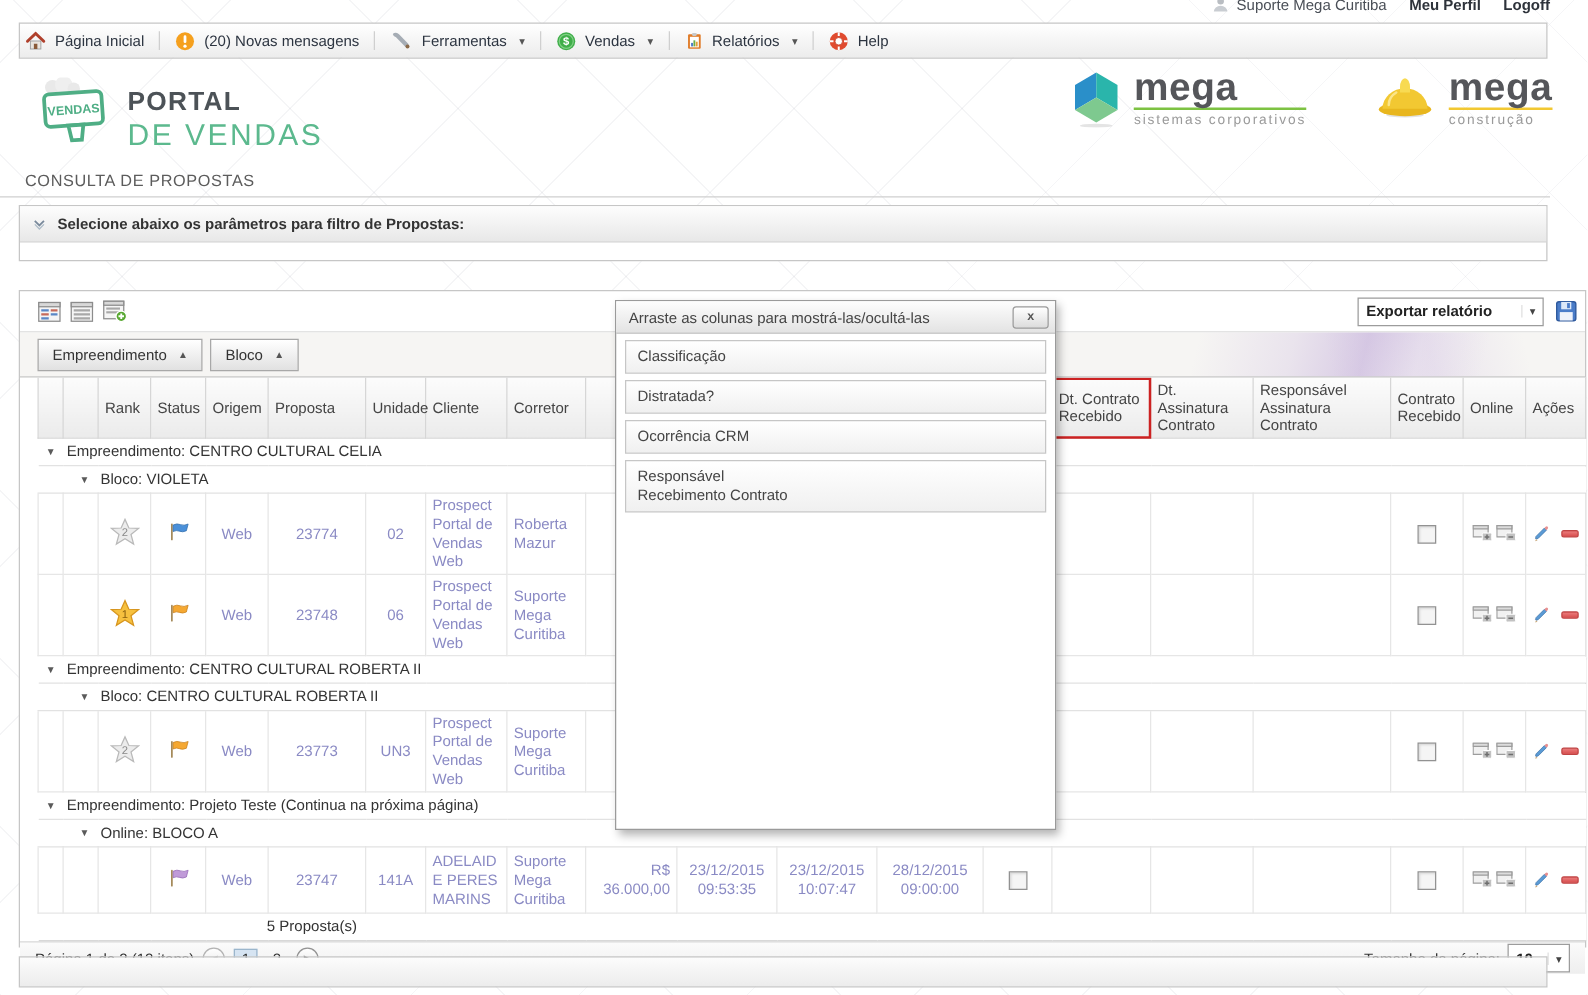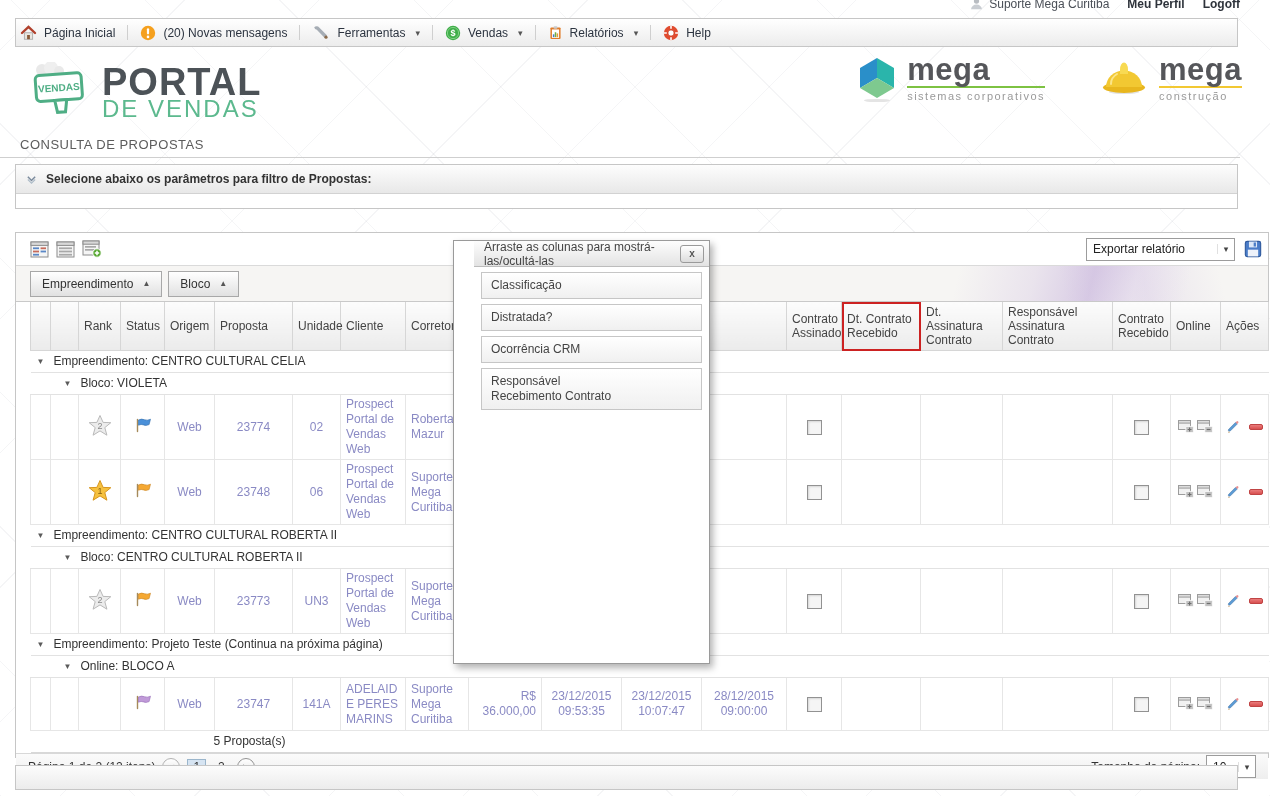--- a/index.html
+++ b/index.html
@@ -15,42 +15,42 @@
   .toplinks .bold{font-weight:bold;color:#2e333b;}
   
   .menubar{position:absolute;left:15px;top:18px;width:1223px;height:29px;border:1px solid #c6c6c6;box-sizing:border-box;
     background:linear-gradient(#ffffff,#ececec);display:flex;align-items:center;padding-left:4px;}
   .menu-item{display:flex;align-items:center;gap:7px;font-size:12px;color:#2c3440;cursor:pointer;white-space:nowrap;}
   .menu-sep{width:1px;height:15px;background:#cfcfcf;margin:0 12px;}
   .dd{font-size:9px;color:#555;margin-left:3px;}
   
   .brand-left{position:absolute;left:28px;top:62px;display:flex;align-items:flex-start;gap:8px;}
   .brand-text{margin-top:6px;}
-  .brand-text .l1{font-size:38px;font-weight:bold;color:#4c5257;letter-spacing:1px;line-height:28px;}
+  .brand-text .l1{font-size:21px;font-weight:bold;color:#4c5257;letter-spacing:1px;line-height:28px;}
   .brand-text .l2{font-size:24px;color:#5cb98e;letter-spacing:2px;line-height:26px;}
   .brand-right{position:absolute;right:28px;top:56px;display:flex;align-items:flex-end;gap:54px;}
   .mega{display:flex;align-items:center;gap:10px;}
   .mega .word{font-size:31px;font-weight:bold;color:#55565a;line-height:28px;letter-spacing:0.5px;}
   .mega .tag{font-size:11px;color:#9a9a9a;letter-spacing:1.5px;}
   .rule-green{height:2px;background:#7dc242;margin:2px 0;}
   .rule-yellow{height:2px;background:#f2c832;margin:2px 0;}
   
   .page-title{position:absolute;left:20px;top:137px;font-size:13px;color:#5c5c5c;letter-spacing:0.5px;}
   .title-rule{position:absolute;left:0;top:157px;width:1240px;border-bottom:1px solid #cfcfcf;}
   .filter-panel{position:absolute;left:15px;top:164px;width:1223px;height:45px;border:1px solid #c6c6c6;background:#fff;box-sizing:border-box;}
   .filter-head{height:28px;background:linear-gradient(#fdfdfd,#e8e8e8);border-bottom:1px solid #d2d2d2;display:flex;align-items:center;
     padding-left:10px;gap:9px;font-size:12px;font-weight:bold;color:#333;cursor:pointer;}
   
   .grid-panel{position:absolute;left:15px;top:232px;width:1254px;height:526px;border:1px solid #c6c6c6;background:#fff;box-sizing:border-box;}
   .grid-toolbar{height:32px;border-bottom:1px solid #dadada;display:flex;align-items:center;padding:0 4px 0 14px;}
   .tb-icons{display:flex;gap:7px;align-items:center;}
   .tb-icon{cursor:pointer;display:flex;}
   .tb-right{margin-left:auto;display:flex;align-items:center;gap:9px;padding-right:2px;}
   .select{border:1px solid #9c9c9c;background:#fff;height:21px;display:flex;align-items:center;font-size:12px;color:#222;cursor:pointer;}
-  .select .val{padding:0 6px;flex:1;}
+  .select .val{padding:0 6px;flex:1;font-weight:bold;}
   .select .arr{width:16px;text-align:center;color:#444;font-size:9px;border-left:1px solid #e0e0e0;}
   .export-select{width:147px;}
   .groupby-bar{height:35px;border-bottom:1px solid #c9c9c9;background:#f6f5f3;display:flex;align-items:center;padding-left:14px;gap:6px;position:relative;overflow:hidden;}
   .swoosh{position:absolute;right:0;top:-14px;height:64px;width:470px;pointer-events:none;
     background:linear-gradient(104deg,transparent 34%,rgba(168,136,205,0.16) 50%,rgba(148,108,196,0.30) 62%,rgba(208,188,230,0.22) 71%,transparent 82%),
                linear-gradient(76deg,transparent 56%,rgba(168,136,205,0.15) 73%,transparent 89%);}
   .chip{position:relative;border:1px solid #a8a8a8;background:linear-gradient(#ffffff,#e1e1e1);padding:5px 11px;font-size:12px;color:#333;
     display:flex;align-items:center;gap:9px;cursor:pointer;}
   .sort-asc{font-size:8px;color:#555;}
   
@@ -95,22 +95,22 @@
   .pg-circle.disabled{color:#c4c4c4;}
   .pg-circle.active{color:#555;border-color:#939393;}
   .pg-num{padding:1px 5px;cursor:pointer;color:#333;}
   .pg-num.current{background:#d6e4f2;border:1px solid #9bb6cc;padding:0 5px;}
   .pg-right{margin-left:auto;display:flex;align-items:center;gap:6px;}
   .size-select{width:48px;}
   
   .bottom-strip{position:absolute;left:15px;top:765px;width:1223px;height:25px;border:1px solid #c6c6c6;box-sizing:border-box;
     background:linear-gradient(#fcfcfc,#ececec);}
   
-  .modal{position:absolute;left:453px;top:240px;width:257px;height:424px;background:#fff;border:1px solid #9a9a9a;
-    box-shadow:3px 4px 7px rgba(0,0,0,0.3);z-index:20;box-sizing:border-box;padding-left:20px;}
+  .modal{position:absolute;left:492px;top:240px;width:353px;height:424px;background:#fff;border:1px solid #9a9a9a;
+    box-shadow:3px 4px 7px rgba(0,0,0,0.3);z-index:20;box-sizing:border-box;}
   .modal-head{height:25px;background:linear-gradient(#fdfdfd,#e3e3e3);border-bottom:1px solid #bcbcbc;display:flex;align-items:center;
     padding:0 5px 0 10px;font-size:12px;color:#444;cursor:move;}
   .modal-close{margin-left:auto;width:27px;height:16px;border:1px solid #9a9a9a;border-radius:3px;background:linear-gradient(#ffffff,#dcdcdc);
     display:flex;align-items:center;justify-content:center;font-size:10px;font-weight:bold;color:#555;cursor:pointer;}
   .modal-item{margin:5px 7px;border:1px solid #c6c6c6;background:linear-gradient(#ffffff,#f0f0f0);padding:5px 9px;font-size:12px;color:#444;
     white-space:pre-line;line-height:15px;cursor:grab;}
 </style>
 </head>
 <body>
 

